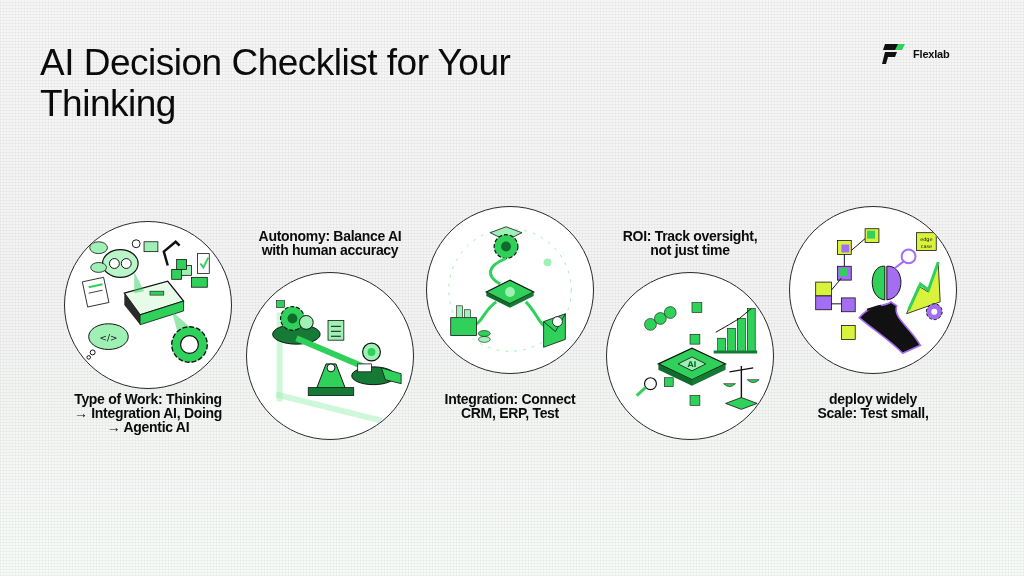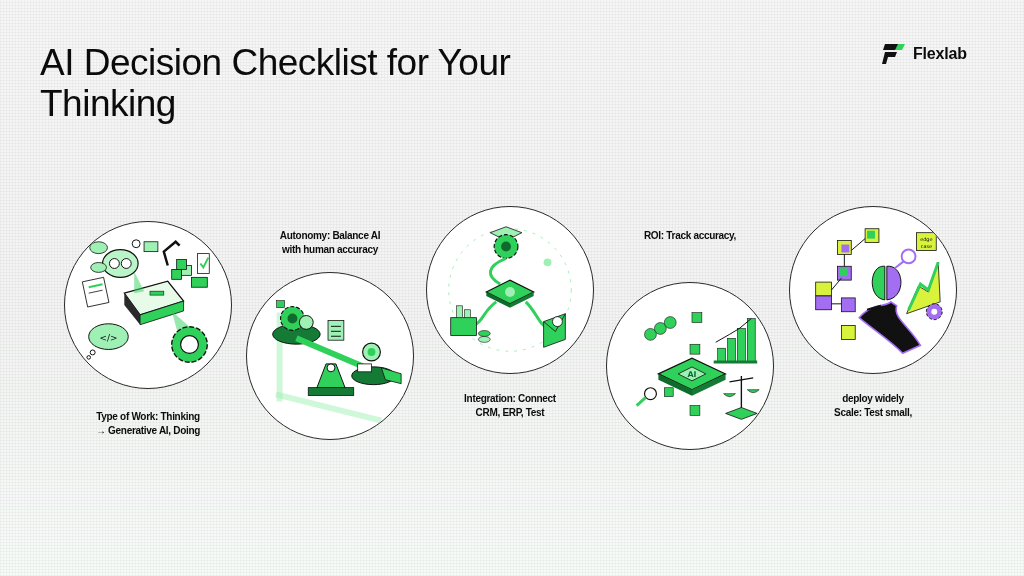--- a/index.html
+++ b/index.html
@@ -15,29 +15,29 @@
       linear-gradient(180deg, #f6f6f6 0%, #f2f3f2 55%, #f7fbf8 100%);
   }
   .title {
     position: absolute; left: 40px; top: 42px; width: 580px;
     font-size: 37px; font-weight: 400; line-height: 41px; letter-spacing: -0.5px;
   }
   .logo {
     position: absolute; left: 882px; top: 43px;
     display: flex; align-items: center; gap: 7px;
   }
-  .logo-word { font-size: 16px; font-weight: 700; letter-spacing: -0.2px; }
+  .logo-word { font-size: 11px; font-weight: 700; letter-spacing: -0.2px; }
   .circle {
     position: absolute; width: 168px; height: 168px; border-radius: 50%;
     background: #ffffff; border: 1.6px solid #2a2a2a; overflow: hidden;
   }
   .circle svg { width: 100%; height: 100%; display: block; }
   .label {
     position: absolute; width: 200px; text-align: center;
-    font-size: 10px; font-weight: 700; line-height: 14px; letter-spacing: -0.3px;
+    font-size: 14px; font-weight: 700; line-height: 14px; letter-spacing: -0.3px;
   }
   .label span { display: block; }
 </style>
 </head>
 <body>
 
 <h1 class="title">
   <span style="display:block">AI Decision Checklist for Your</span>
   <span style="display:block">Thinking</span>
 </h1>
@@ -79,23 +79,24 @@
     <path d="M137,42 L140,46 L145,36" fill="none" stroke="#2fd15a" stroke-width="2"></path>
     <rect x="128" y="56" width="16" height="10" fill="#2fd15a" stroke="#111" stroke-width="0.8"></rect>
     <ellipse cx="44" cy="116" rx="20" ry="13" fill="#9ff0b4" stroke="#111" stroke-width="1"></ellipse>
     <text x="44" y="120" font-size="9" text-anchor="middle" fill="#111" font-family="DejaVu Sans, sans-serif">&lt;/&gt;</text>
     <circle cx="28" cy="132" r="2.5" fill="#fff" stroke="#111"></circle>
       <circle cx="24" cy="137" r="1.8" fill="#fff" stroke="#111"></circle>
     <circle cx="126" cy="124" r="18" fill="#2fd15a" stroke="#111" stroke-width="1.4" stroke-dasharray="5 2"></circle>
     <circle cx="126" cy="124" r="9" fill="#fff" stroke="#111" stroke-width="1.2"></circle>
   </svg>
 </div>
-<div class="label" style="left:48px; top:410px;">
+<div class="label" style="left:48px; top:392px;">
   <span>Type of Work: Thinking</span>
-  <span>→ Generative AI, Doing</span>
+  <span>→ Integration AI, Doing</span>
+  <span>→ Agentic AI</span>
 </div>
 
 <div class="label" style="left:230px; top:229px;">
   <span>Autonomy: Balance AI</span>
   <span>with human accuracy</span>
 </div>
 <div class="circle" style="left:246px; top:272px;">
   <svg viewBox="0 0 168 168">
     <rect x="30" y="40" width="6" height="90" fill="#9ff0b4" opacity="0.5"></rect>
     <rect x="30" y="120" width="110" height="6" fill="#9ff0b4" opacity="0.5" transform="rotate(14 30 120)"></rect>
@@ -143,23 +144,24 @@
     <path d="M118,116 L130,126 L140,108" fill="none" stroke="#111" stroke-width="0.8"></path>
     <circle cx="132" cy="116" r="5" fill="#fff" stroke="#111" stroke-width="0.8"></circle>
   </svg>
 </div>
 <div class="label" style="left:410px; top:392px;">
   <span>Integration: Connect</span>
   <span>CRM, ERP, Test</span>
 </div>
 
 <div class="label" style="left:590px; top:229px;">
-  <span>ROI: Track accuracy,</span>
-</div>
-<div class="circle" style="left:606px; top:282px;">
+  <span>ROI: Track oversight,</span>
+  <span>not just time</span>
+</div>
+<div class="circle" style="left:606px; top:272px;">
   <svg viewBox="0 0 168 168">
     <circle cx="44" cy="52" r="6" fill="#2fd15a" stroke="#111" stroke-width="0.6"></circle>
     <circle cx="54" cy="46" r="6" fill="#2fd15a" stroke="#111" stroke-width="0.6"></circle>
     <circle cx="64" cy="40" r="6" fill="#2fd15a" stroke="#111" stroke-width="0.6"></circle>
     <rect x="86" y="30" width="10" height="10" fill="#2fd15a" stroke="#111" stroke-width="0.6"></rect>
     <rect x="84" y="62" width="10" height="10" fill="#2fd15a" stroke="#111" stroke-width="0.6"></rect>
     <path d="M52,92 L86,76 L120,92 L86,108 Z" fill="#2fd15a" stroke="#111" stroke-width="1.2"></path>
     <path d="M52,92 L86,108 L86,114 L52,98 Z" fill="#0f6b2c"></path>
     <path d="M86,108 L120,92 L120,98 L86,114 Z" fill="#157a35"></path>
     <path d="M72,92 L86,85 L100,92 L86,99 Z" fill="#9ff0b4" stroke="#111" stroke-width="0.8"></path>

